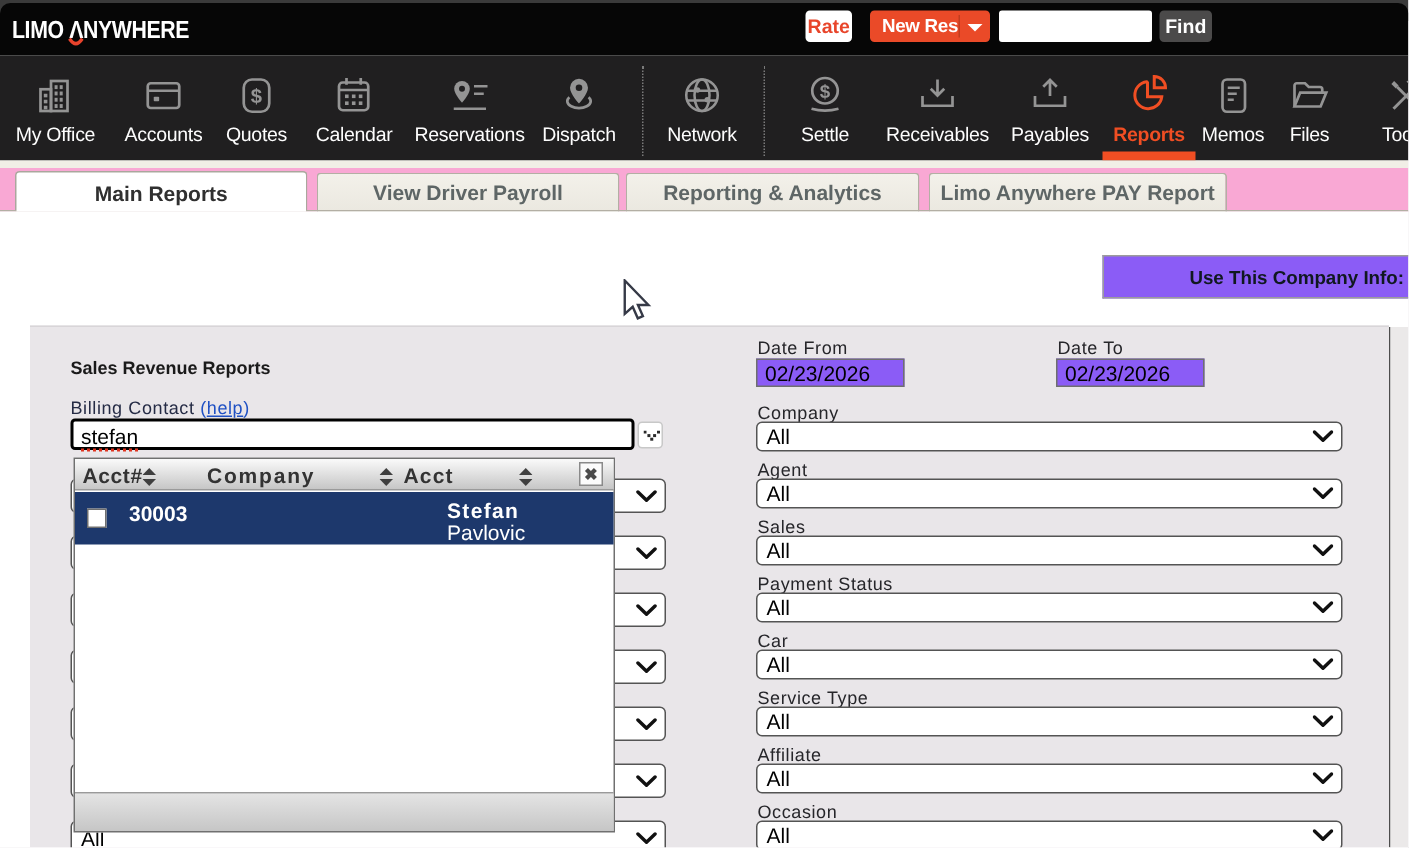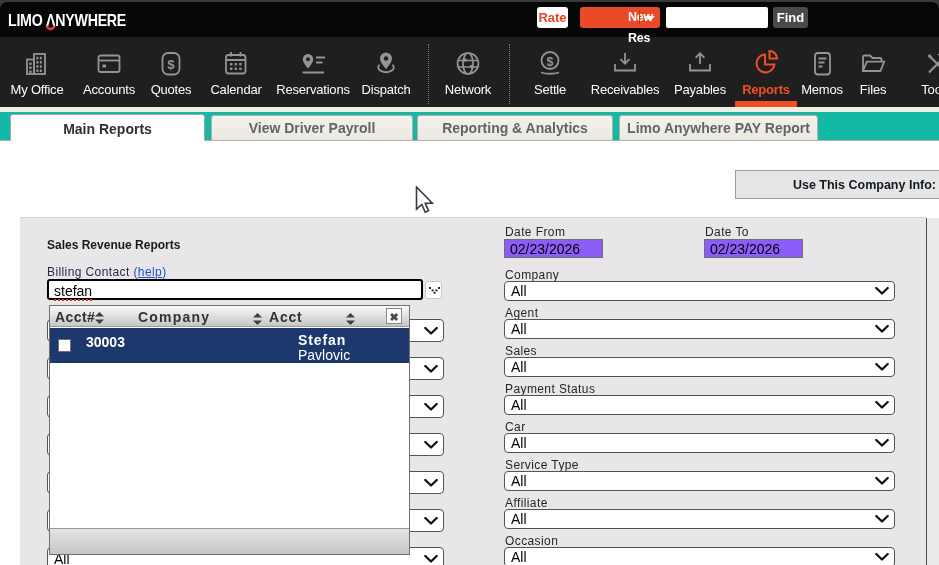--- a/index.html
+++ b/index.html
@@ -8,46 +8,46 @@
 .abs { position:absolute; }
 
 
 #topbg { position:absolute; left:0; top:0; width:939px; height:14px; background:#3a3a3a; }
 #topbar { position:absolute; left:0; top:2px; width:939px; height:35px; background:#060606; border-radius:7px 7px 0 0; z-index:2; }
 #logo { position:absolute; left:8px; top:9px; font-size:16.5px; font-weight:bold; color:#fff; letter-spacing:-0.3px; transform:scaleX(0.86); transform-origin:left center; white-space:nowrap; }
 #logo .aw { position:relative; display:inline-block; }
 #logo .aw svg { position:absolute; left:-1px; top:13.5px; }
 .btn-rate { position:absolute; left:537px; top:5px; width:31px; height:21px; background:#fff; border-radius:3px; color:#e8452a; font-size:13px; font-weight:bold; text-align:center; line-height:21px; }
 .btn-newres { position:absolute; left:580px; top:5px; width:80px; height:21px; background:#ea4a28; border-radius:3px; color:#fff; font-size:13px; font-weight:bold; }
-.btn-newres .txt { position:absolute; left:8px; top:0; line-height:21px; font-size:12.5px; letter-spacing:-0.2px;margin-left:40px; }
+.btn-newres .txt { position:absolute; left:8px; top:0; line-height:21px; font-size:12.5px; letter-spacing:-0.2px; }
 .btn-newres .div { position:absolute; left:59px; top:3px; width:1px; height:15px; background:#c23c1e; }
 .btn-newres .arr { position:absolute; left:65px; top:9px; width:0; height:0; border-left:5px solid transparent; border-right:5px solid transparent; border-top:5px solid #fff; }
 .top-input { position:absolute; left:666px; top:5px; width:102px; height:21px; background:#fff; border-radius:2px; }
 .btn-find { position:absolute; left:773px; top:5px; width:35px; height:21px; background:#4b4a4a; border-radius:3px; color:#fff; font-size:13px; font-weight:bold; text-align:center; line-height:21px; }
 
 
 #nav { position:absolute; left:0; top:37px; width:939px; height:70px; background:#201f20; }
 .nitem { position:absolute; top:0; height:71px; text-align:center; }
 .nitem svg { position:absolute; top:12px; left:50%; transform:translateX(-50%); }
 .nitem .lbl { position:absolute; left:0; top:45px; width:100%; text-align:center; font-size:13px; color:#fdfdfd; letter-spacing:-0.2px; white-space:nowrap; }
 .nitem.hot .lbl { color:#f04e23; font-weight:bold; }
 .nsep { position:absolute; top:7px; height:60px; width:0; border-left:1px dotted #7a7a7a; }
 #redline { position:absolute; left:735px; top:64px; width:62px; height:6px; background:#f04e23; }
 #beige { position:absolute; left:0; top:107px; width:939px; height:5px; background:#f1eee6; }
 
 
-#tabs { position:absolute; left:0; top:112px; width:939px; height:29px; background:#14b8a6; }
+#tabs { position:absolute; left:0; top:112px; width:939px; height:29px; background:#f9a8d4; }
 .tab { position:absolute; top:3px; height:40px; background:linear-gradient(#f3f1ea,#e6e3da); border:1px solid #b3afa4; border-bottom:none; border-radius:3px 3px 0 0; text-align:center; font-size:14px; font-weight:bold; color:#5e6666; line-height:25px; }
 .tab.active { top:1.5px; height:27.5px; background:#fff; color:#303030; line-height:28.5px; border-color:#aaa79d; }
 #tabline { position:absolute; left:0; top:140px; width:939px; height:1px; background:#b3afa4; }
 #tabmask { position:absolute; left:11px; top:140px; width:193px; height:1px; background:#fff; }
 
 
 #content { position:absolute; left:0; top:141px; width:939px; height:424px; background:#fff; }
-#yellowbox { position:absolute; left:735px; top:29px; width:204px; height:29px; background:#e5e5e5; border:1px solid #9c9c9c; border-right:none; color:#101820; font-size:12.5px; font-weight:bold; line-height:28px; text-align:right; padding-right:3px; }
+#yellowbox { position:absolute; left:735px; top:29px; width:204px; height:29px; background:#8b5cf6; border:1px solid #9c9c9c; border-right:none; color:#101820; font-size:12.5px; font-weight:bold; line-height:28px; text-align:right; padding-right:3px; }
 
 
 #panel { position:absolute; left:20px; top:76px; width:906px; height:348px; background:#e9e6e9; border-top:1px solid #d8d5d8; }
 #rightline { position:absolute; left:926px; top:77px; width:1px; height:347px; background:#4c4c4c; }
 #scrollstrip { position:absolute; left:927px; top:77px; width:12px; height:347px; background:#ebe9e9; }
 
 .flabel { position:absolute; font-size:12px; letter-spacing:0.4px; color:#26262a; white-space:nowrap; }
 .sel { position:absolute; background:#fff; border:1px solid #545454; border-radius:4px; font-size:14px; color:#000; }
 .sel .val { position:absolute; left:6px; top:50%; transform:translateY(-50%); }
 .sel svg.chev { position:absolute; top:50%; transform:translateY(-50%); }

